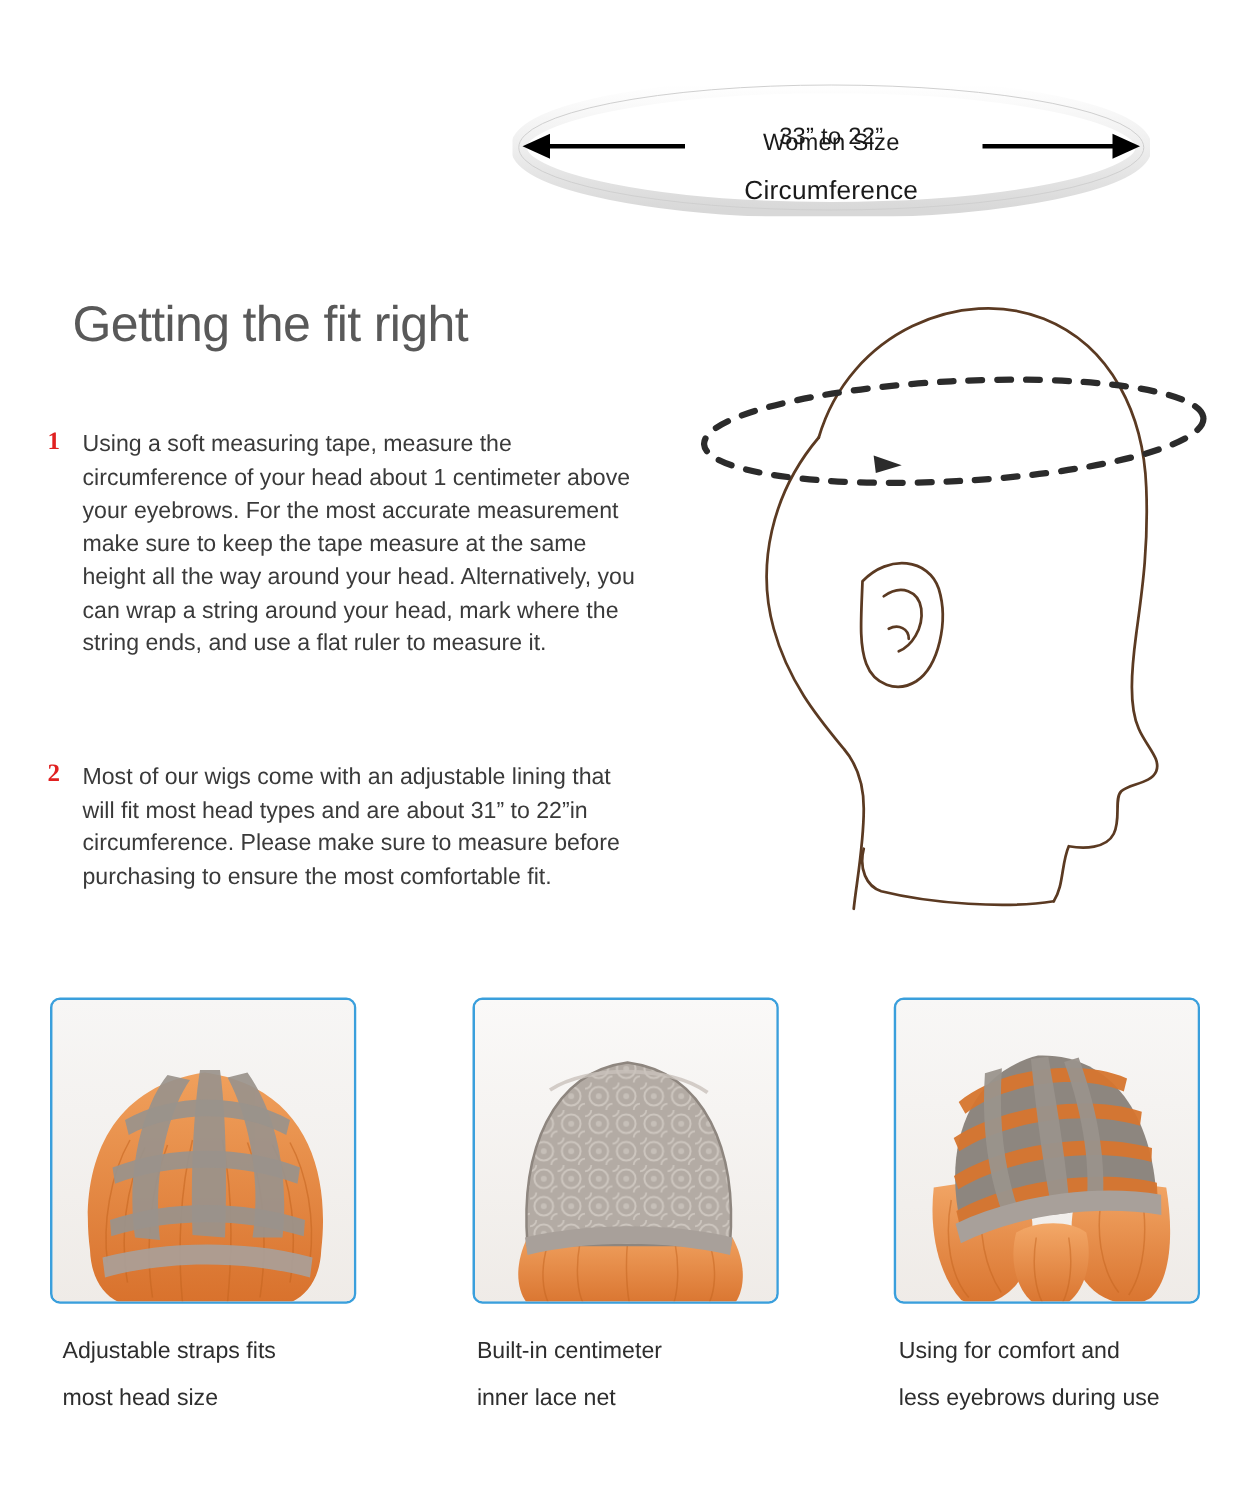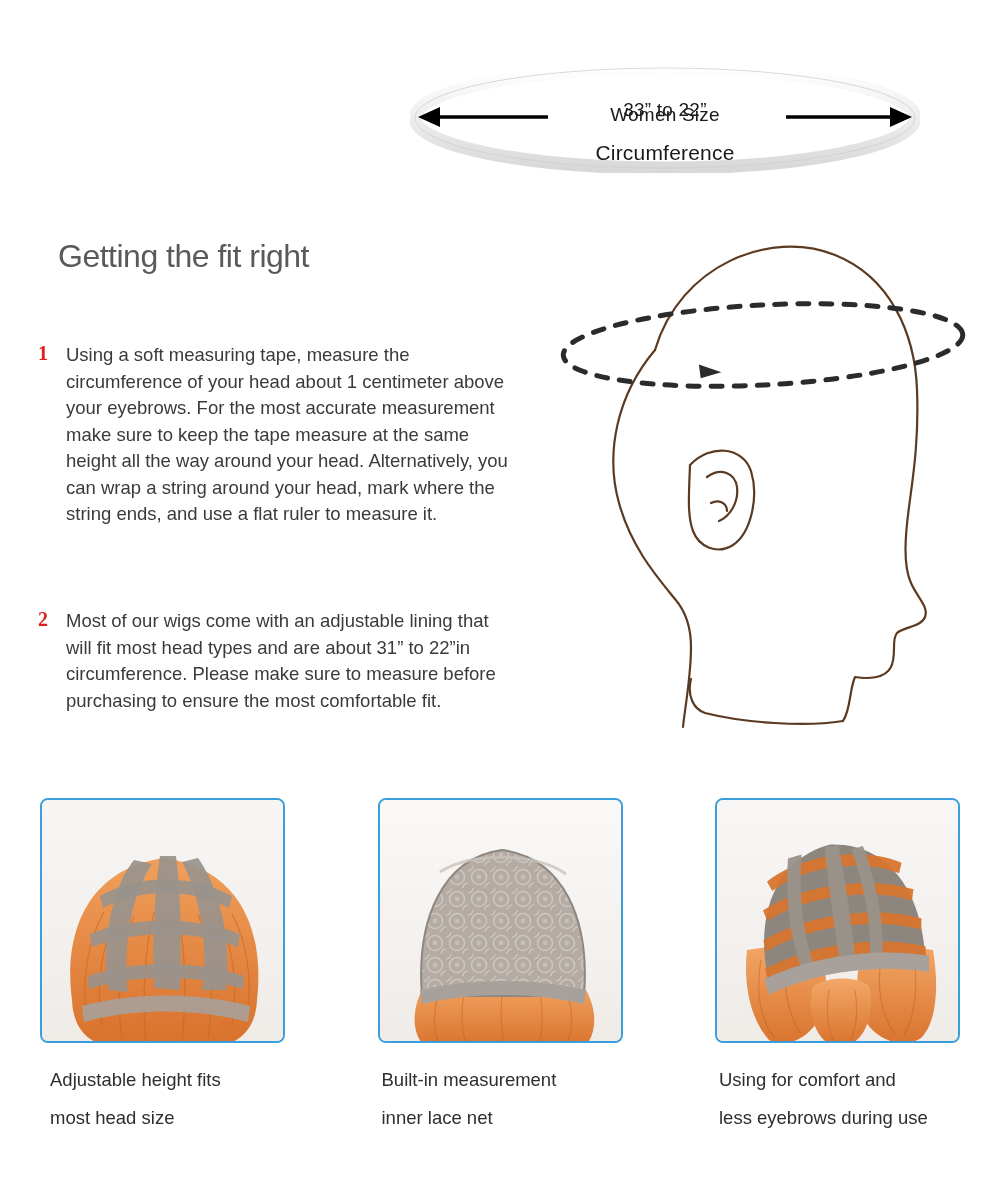--- a/index.html
+++ b/index.html
@@ -43,21 +43,21 @@
   }
   .band-label.l1 { top: 18px; margin-top: 31px; }
   .band-label.l2 { top: 44px; }
   .band-label.l3 { top: 70px; font-size: 21px; margin-top: 16px; }
 
   
   .heading {
     position: absolute;
     left: 58px;
     top: 238px;
-    font-size: 32px;
+    font-size: 40px;
     font-weight: normal;
     color: #595959;
     letter-spacing: -0.5px;
     margin: 0;
   }
   .step {
     position: absolute;
     width: 470px;
   }
   .step-num {
@@ -230,21 +230,21 @@
         <g fill="#9a938c" opacity=".92">
           <path d="M58,96 C96,74 150,74 190,96 l-3,12 C150,88 98,88 61,108 Z"></path>
           <path d="M48,134 C94,116 152,116 198,134 l-2,13 C152,130 94,130 50,147 Z"></path>
           <path d="M46,176 C94,160 152,160 202,176 l-1,13 C152,174 94,174 47,189 Z"></path>
         </g>
 
         <path d="M40,206 C92,192 156,192 208,206 l-2,16 C154,208 92,208 42,222 Z" fill="#a8a09a" opacity=".9"></path>
       </svg>
     </div>
     <div class="card-caption">
-      <div>Adjustable height fits</div>
+      <div>Adjustable straps fits</div>
       <div>most head size</div>
     </div>
   </div>
 
   <div class="card">
     <div class="card-frame">
       <svg viewBox="0 0 245 245" width="245" height="245">
         <defs>
           <linearGradient id="bg2" x1="0" y1="0" x2="0" y2="1">
             <stop offset="0%" stop-color="#faf9f8"></stop>
@@ -275,21 +275,21 @@
 
         <path d="M42,196 C36,120 62,58 122,50 C184,58 210,120 204,196 Z" fill="url(#lace)"></path>
 
         <path d="M42,196 C36,120 62,58 122,50 C184,58 210,120 204,196 Z" fill="none" stroke="#8e867f" stroke-width="2"></path>
         <path d="M60,72 C90,52 156,52 186,74" fill="none" stroke="#c9c2bb" stroke-width="3" opacity=".8"></path>
 
         <path d="M40,190 C92,178 156,178 206,190 l-2,14 C152,192 92,192 42,204 Z" fill="#a8a09a"></path>
       </svg>
     </div>
     <div class="card-caption">
-      <div>Built-in measurement</div>
+      <div>Built-in centimeter</div>
       <div>inner lace net</div>
     </div>
   </div>
 
   <div class="card">
     <div class="card-frame">
       <svg viewBox="0 0 245 245" width="245" height="245">
         <defs>
           <linearGradient id="bg3" x1="0" y1="0" x2="0" y2="1">
             <stop offset="0%" stop-color="#f8f7f6"></stop>

